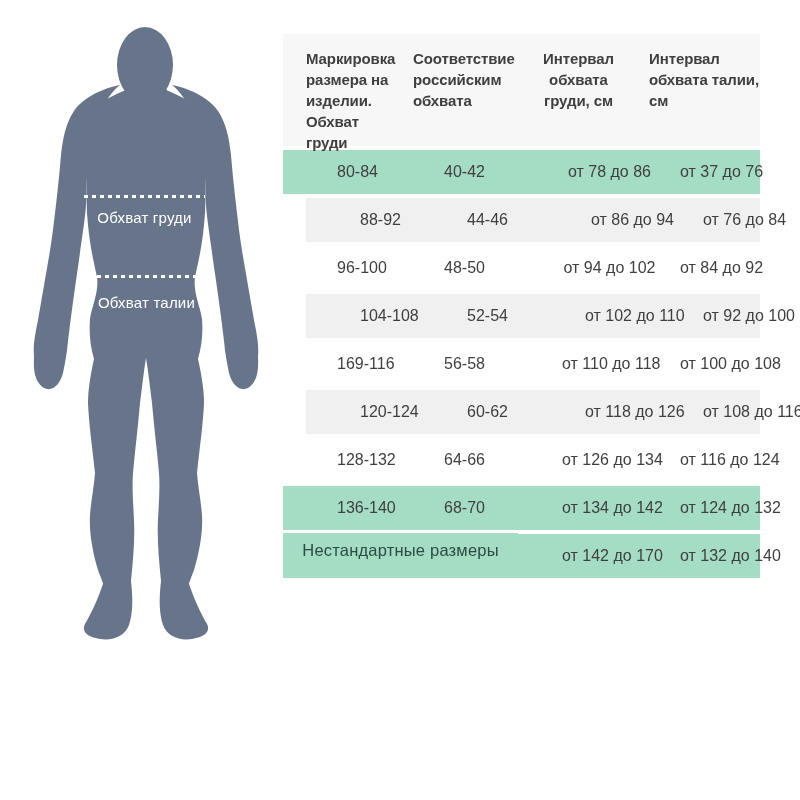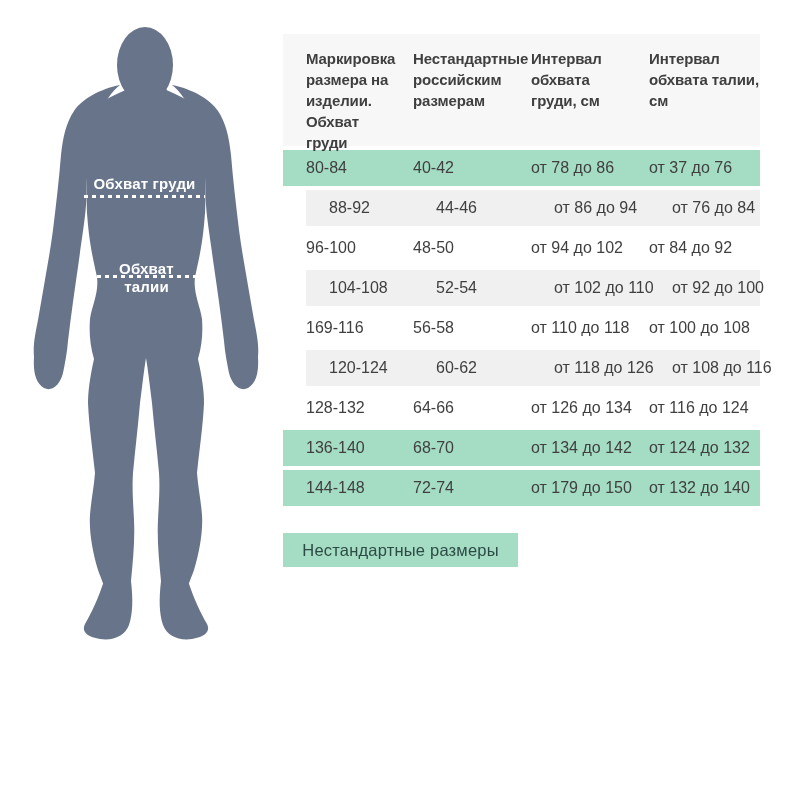--- a/index.html
+++ b/index.html
@@ -22,23 +22,24 @@
   }
   
   .figure-svg{
     position:absolute;left:30px;top:25px;
     width:232px;height:620px;
     color:var(--silhouette);
   }
   .body-label{
     position:absolute;
     color:var(--label-text);
-    font-size:15px;font-weight:bold;
+    font-size:15px;font-weight:normal;
     text-align:center;line-height:18px;
     letter-spacing:.2px;
+    margin-top:34px;
   }
   .chest-label{left:84px;top:175px;width:121px;}
   .waist-label{left:97px;top:260px;width:99px;}
   .dash-line{
     position:absolute;height:3px;
     background:repeating-linear-gradient(90deg,#fff 0 4px,transparent 4px 8px);
   }
   .chest-line{left:84px;top:195px;width:121px;}
   .waist-line{left:97px;top:275px;width:99px;}
   
@@ -54,26 +55,27 @@
     margin-bottom:4px;
   }
   .th{
     padding-left:23px;
     font-size:15px;font-weight:bold;
     line-height:21px;
     letter-spacing:-.1px;
   }
   .c1{width:107px;flex:0 0 107px;}
   .c2{width:118px;flex:0 0 118px;}
-  .c3{width:118px;flex:0 0 118px;}
+  .c3{width:118px;flex:0 0 118px;text-align:center;}
   .c4{width:134px;flex:0 0 134px;}
   .trow{
     display:flex;align-items:center;
-    height:36px;margin-bottom:4px;
+    height:44px;margin-bottom:4px;
     background:#fff;
+    padding-left:31px;
   }
   .trow.green{background:var(--accent-green);}
   .trow.gray{background:var(--row-gray);margin-left:23px;}
   .trow .cell{
     padding-left:23px;
     font-size:16px;
     white-space:nowrap;
   }
   
   .nonstandard-btn{
@@ -133,21 +135,21 @@
   </svg>
 
   <div class="body-label chest-label">Обхват груди</div>
   <div class="dash-line chest-line"></div>
   <div class="body-label waist-label">Обхват талии</div>
   <div class="dash-line waist-line"></div>
 
   <div class="size-table">
     <div class="thead">
       <div class="th c1">Маркировка размера на изделии. Обхват груди</div>
-      <div class="th c2">Нестандартные российским размерам</div>
+      <div class="th c2">Соответствие российским обхвата</div>
       <div class="th c3">Интервал обхвата груди, см</div>
       <div class="th c4">Интервал обхвата талии, см</div>
     </div>
     <div>
         <div class="trow green">
           <div class="cell c1">80-84</div>
           <div class="cell c2">40-42</div>
           <div class="cell c3">от 78 до 86</div>
           <div class="cell c4">от 37 до 76</div>
         </div>
@@ -189,21 +191,21 @@
         </div>
         <div class="trow green">
           <div class="cell c1">136-140</div>
           <div class="cell c2">68-70</div>
           <div class="cell c3">от 134 до 142</div>
           <div class="cell c4">от 124 до 132</div>
         </div>
         <div class="trow green">
           <div class="cell c1">144-148</div>
           <div class="cell c2">72-74</div>
-          <div class="cell c3">от 179 до 150</div>
+          <div class="cell c3">от 142 до 170</div>
           <div class="cell c4">от 132 до 140</div>
         </div>
       </div>
   </div>
 
   <button class="nonstandard-btn">Нестандартные размеры</button>
 
 </div>
 
 </body></html>

